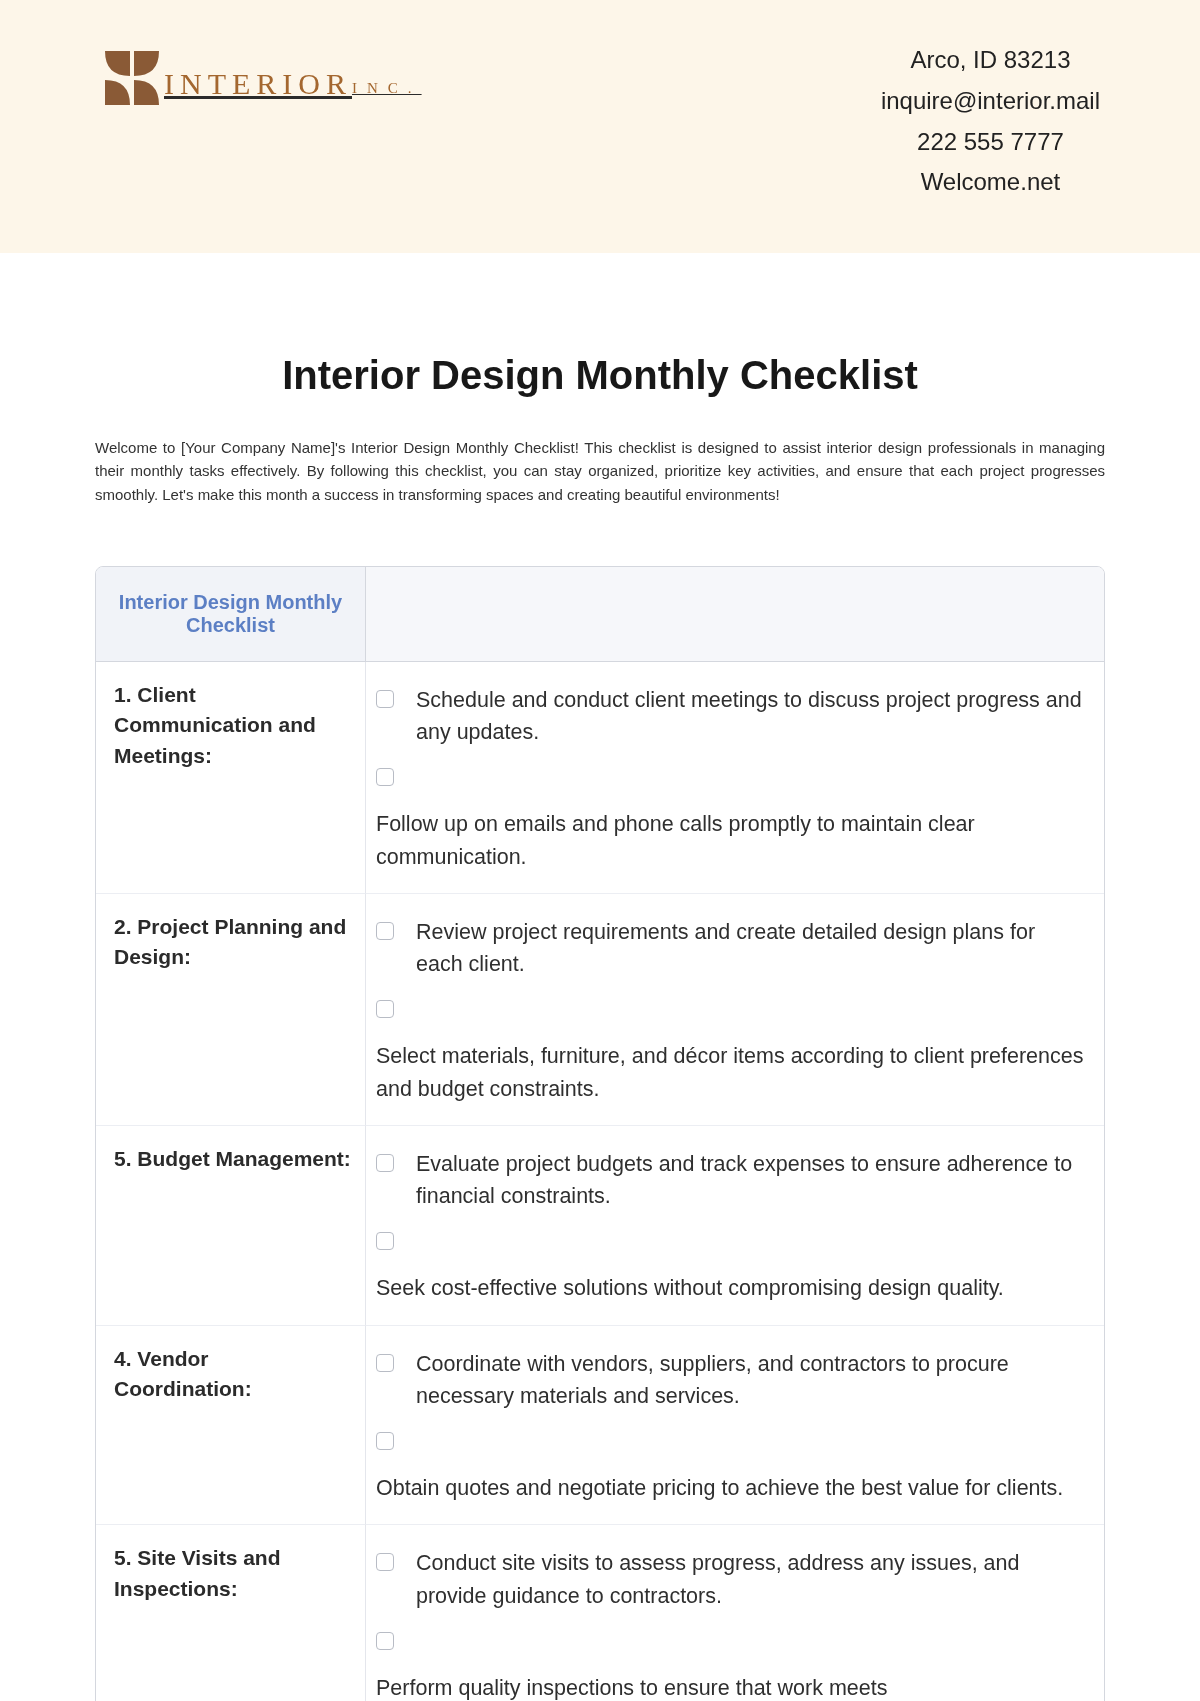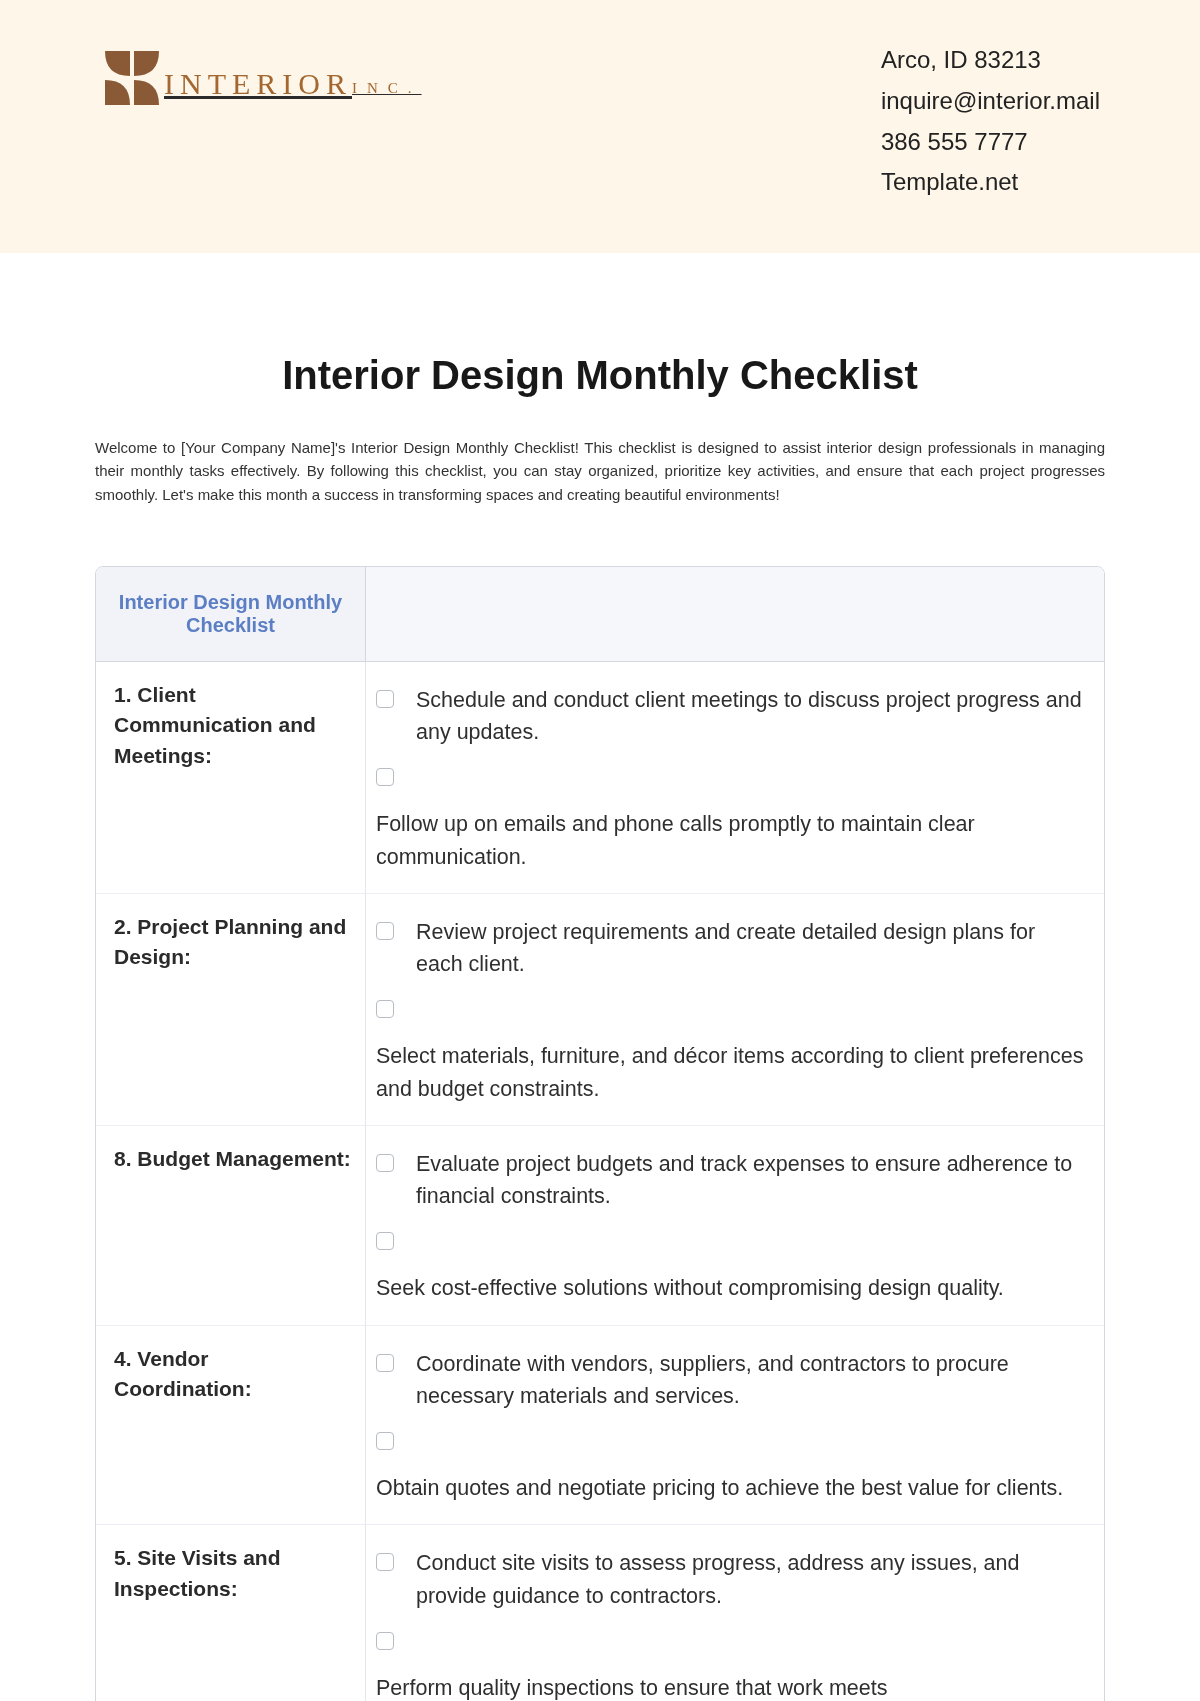--- a/index.html
+++ b/index.html
@@ -3,21 +3,21 @@
 <meta charset="utf-8">
 <style>
   * { margin:0; padding:0; box-sizing:border-box; }
   body { width:1200px; height:1701px; background:#fff; font-family:Arial,Helvetica,sans-serif; color:#2b2b2b; }
   .header { background:#fdf6e9; padding:40px 100px 50px 100px; display:flex; justify-content:space-between; align-items:flex-start; }
   .logo { display:flex; align-items:center; padding-top:6px;text-decoration:underline; }
   .logo-mark { width:64px; height:64px; position:relative; margin-bottom:12px; }
   .logo-mark svg { width:64px; height:64px; display:block; }
   .logo-word { font-family:"Times New Roman",serif; letter-spacing:6px; font-size:30px; color:#a4672f; font-weight:500; }
   .logo-inc { font-family:"Times New Roman",serif; letter-spacing:10px; font-size:15px; color:#a4672f; margin-top:8px; }
-  .contact { text-align:left; font-size:24px; line-height:1.7; color:#222; }
+  .contact { text-align:center; font-size:24px; line-height:1.7; color:#222; }
   .main { padding:100px 95px 0 95px; }
   .title { text-align:center; font-size:40px; font-weight:700; color:#181818; margin-bottom:38px; }
   .intro { font-size:15px; line-height:1.55; color:#333; text-align:justify; margin-bottom:60px; }
   .table { width:100%; border:1px solid #d4d7de; border-radius:8px 8px 0 0; overflow:hidden; border-collapse:separate; border-spacing:0; }
   .table th, .table td { vertical-align:top; }
   .th-left { width:270px; background:#f1f3f8; padding:24px 18px; text-align:center; font-size:20px; font-weight:700; color:#5c7fc4; border-right:1px solid #d4d7de; border-bottom:1px solid #d4d7de; }
   .th-right { background:#f6f7fa; border-bottom:1px solid #d4d7de; }
   .cat { width:270px; padding:18px 14px 18px 18px; font-size:21px; font-weight:700; line-height:1.45; border-right:1px solid #e4e6ec; border-bottom:1px solid #eceef3; }
   .items { padding:16px 20px 16px 10px; border-bottom:1px solid #eceef3; }
   .item { display:flex; align-items:flex-start; gap:22px; margin:6px 0 14px 0; }
@@ -35,22 +35,22 @@
       <svg viewBox="0 0 64 64">
           <path fill="#8a5a36" d="M5 5 H30 V30 Q5 30 5 5 Z M34 5 H59 Q59 30 34 30 V5 Z M5 34 Q30 34 30 59 H5 V34 Z M34 59 V34 Q59 34 59 59 H34 Z"></path>
         </svg>
     </div>
     <div class="logo-word">INTERIOR</div>
     <div class="logo-inc">INC.</div>
   </div>
   <div class="contact">
     <div>Arco, ID 83213</div>
     <div>inquire@interior.mail</div>
-    <div>386 555 7777</div>
-    <div>Template.net</div>
+    <div>222 555 7777</div>
+    <div>Welcome.net</div>
   </div>
 </div>
 
 <div class="main">
   <h1 class="title">Interior Design Monthly Checklist</h1>
   <p class="intro">Welcome to [Your Company Name]'s Interior Design Monthly Checklist! This checklist is designed to assist interior design professionals in managing their monthly tasks effectively. By following this checklist, you can stay organized, prioritize key activities, and ensure that each project progresses smoothly. Let's make this month a success in transforming spaces and creating beautiful environments!</p>
 
   <table class="table">
     <thead>
       <tr>
@@ -79,21 +79,21 @@
               <span class="cb"></span>
               <span class="item-text">Review project requirements and create detailed design plans for each client.</span>
             </div>
             <div class="item">
               <span class="cb"></span>
               <span class="item-text">Select materials, furniture, and décor items according to client preferences and budget constraints.</span>
             </div>
           </td>
         </tr>
         <tr>
-          <td class="cat">8. Budget Management:</td>
+          <td class="cat">5. Budget Management:</td>
           <td class="items">
             <div class="item">
               <span class="cb"></span>
               <span class="item-text">Evaluate project budgets and track expenses to ensure adherence to financial constraints.</span>
             </div>
             <div class="item">
               <span class="cb"></span>
               <span class="item-text">Seek cost-effective solutions without compromising design quality.</span>
             </div>
           </td>

